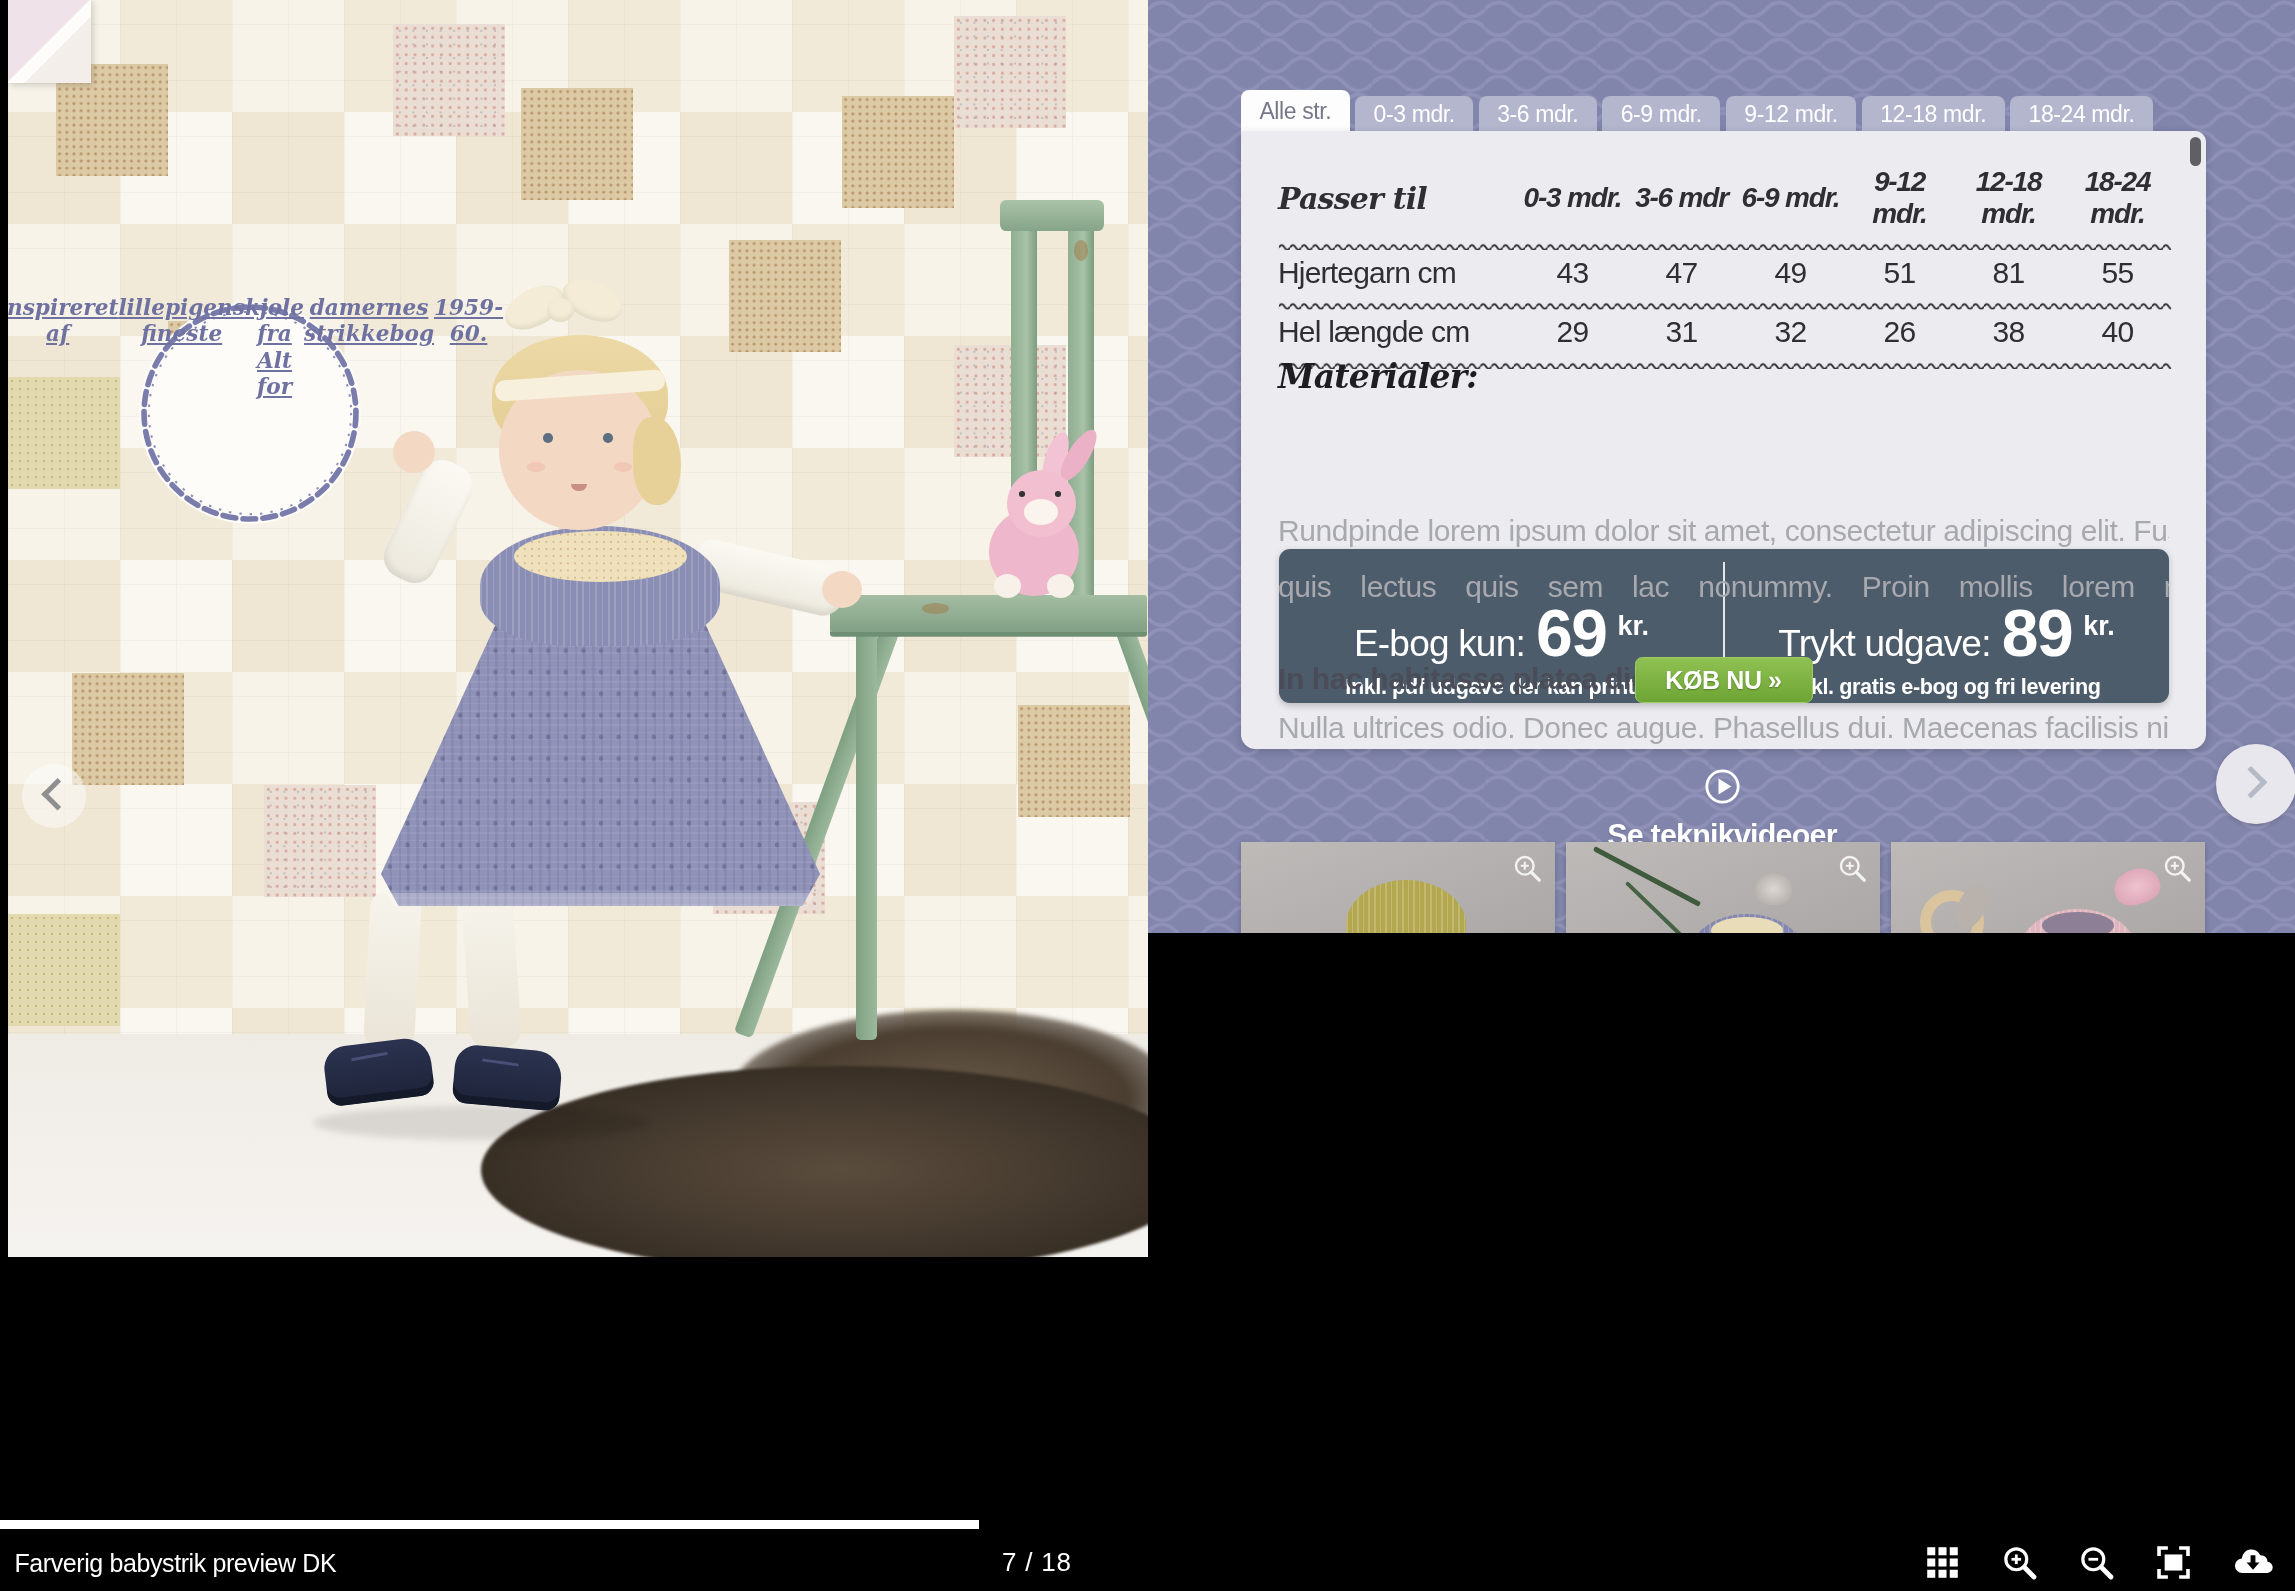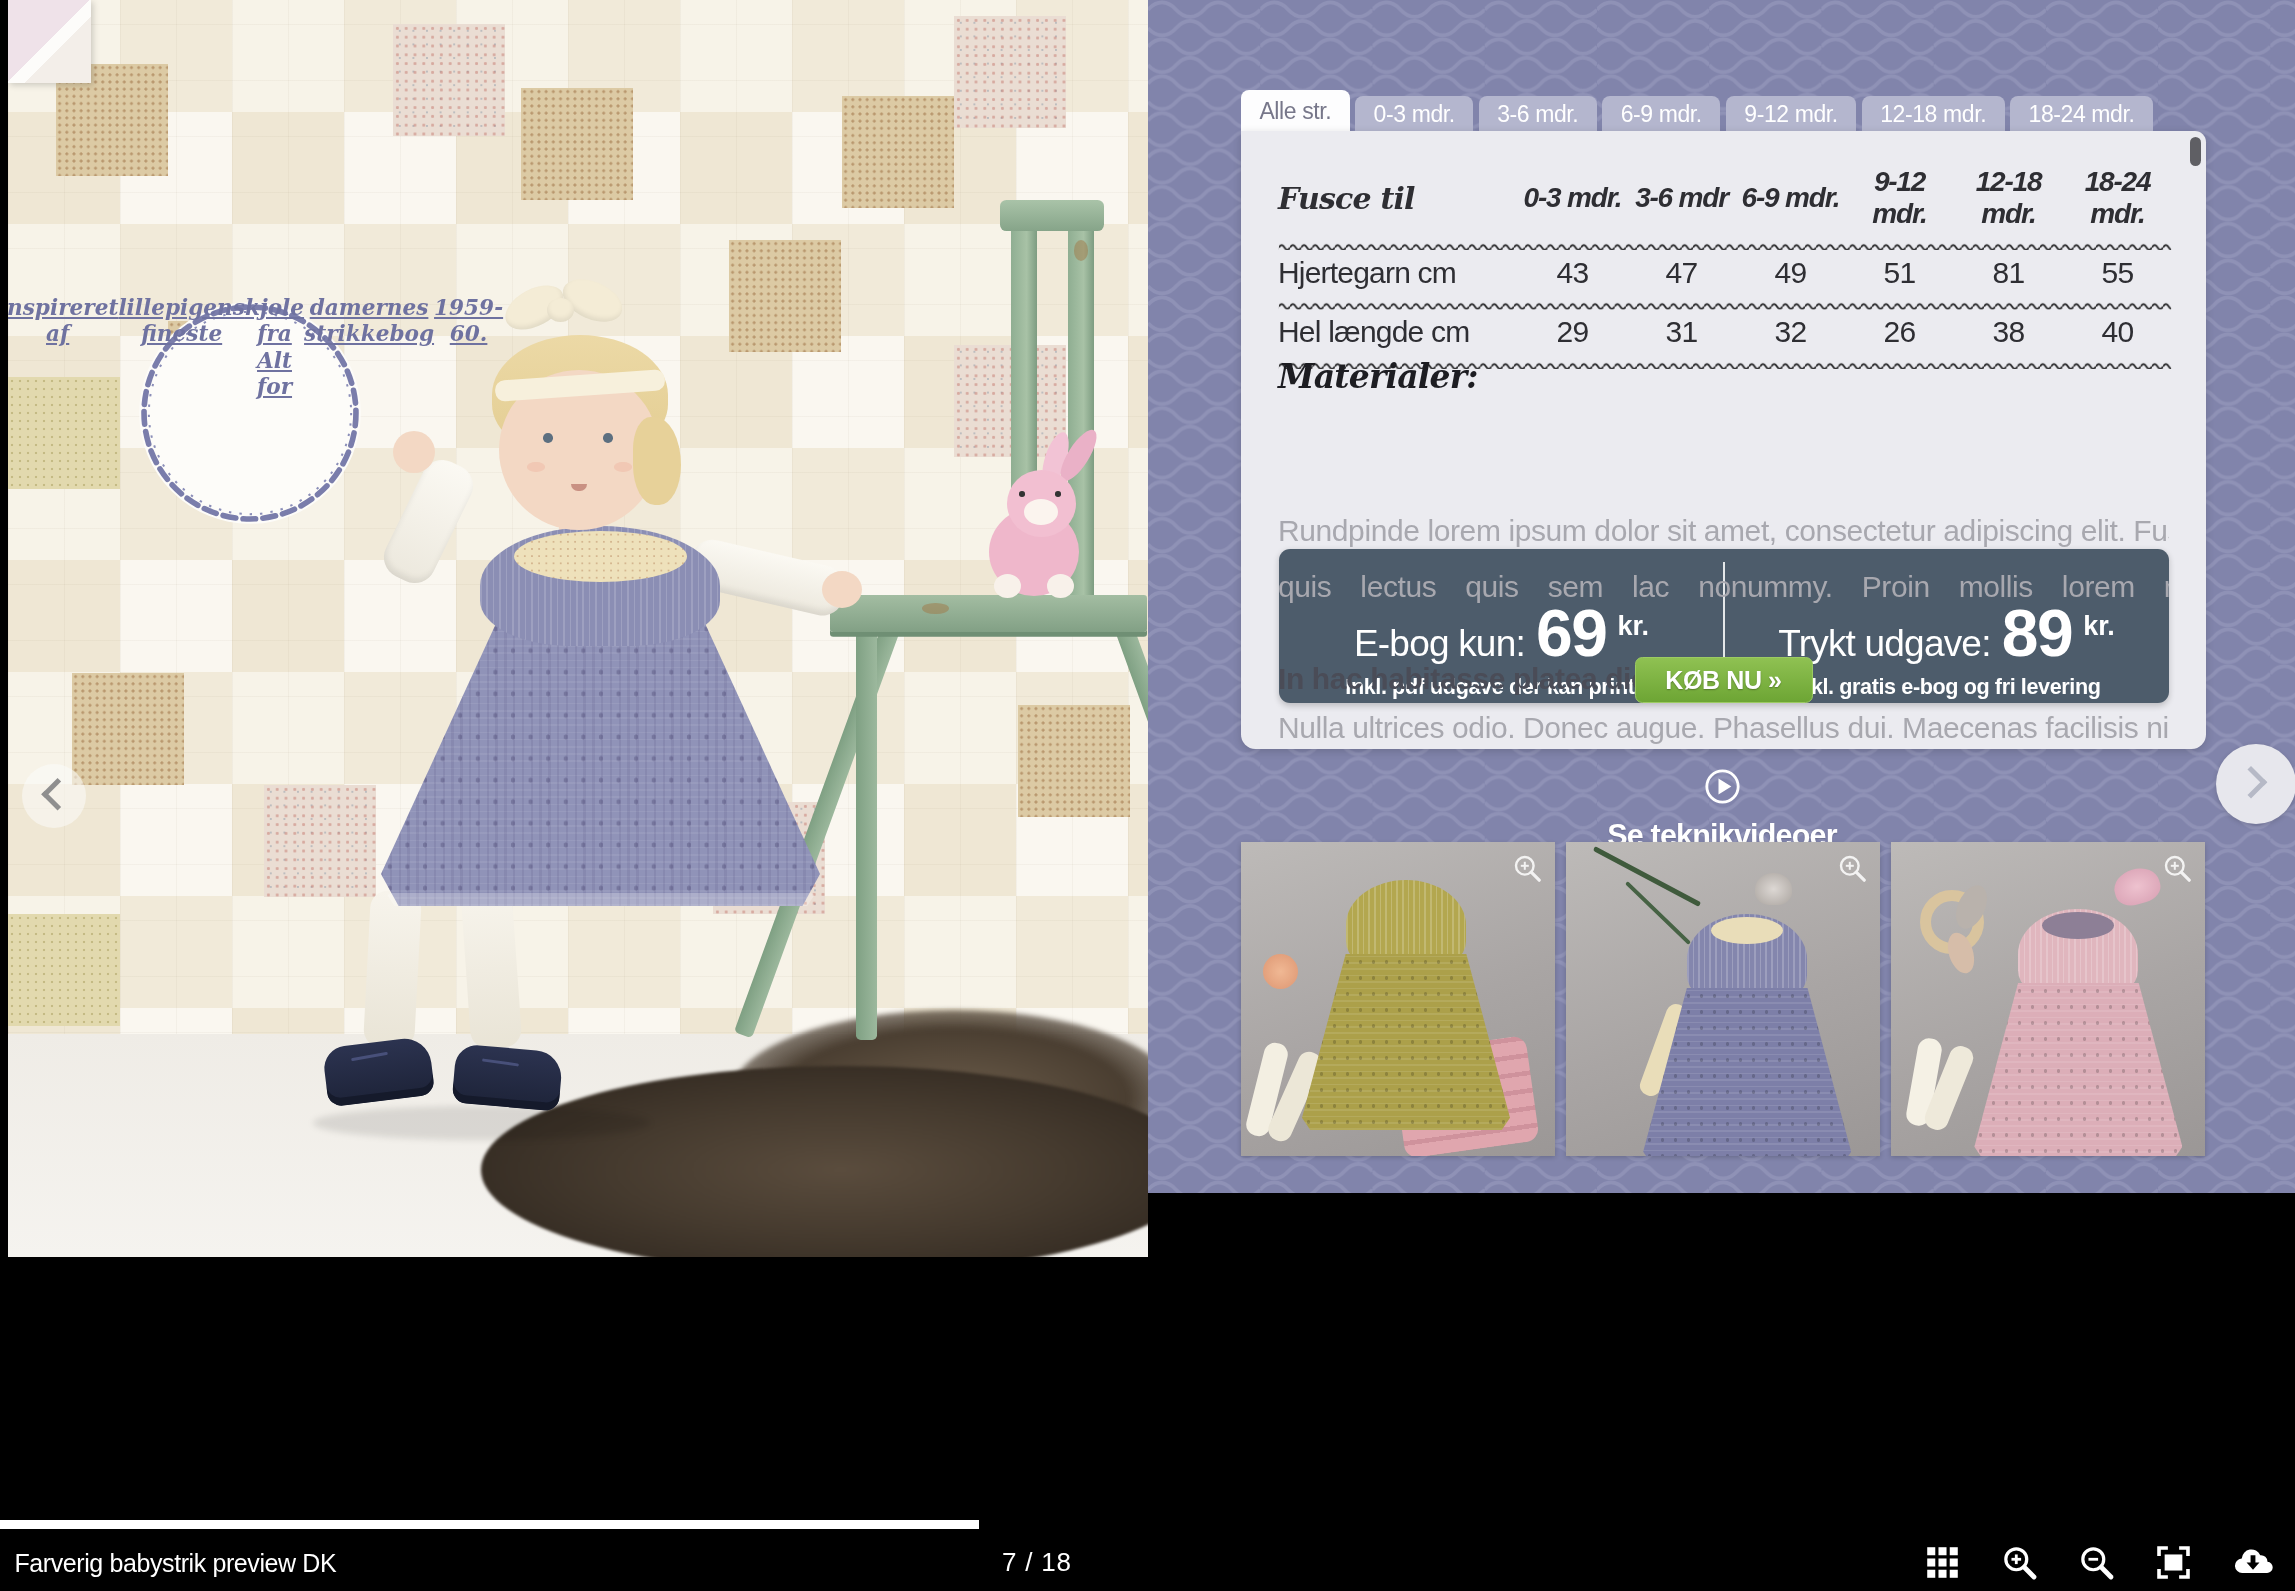--- a/index.html
+++ b/index.html
@@ -81,21 +81,21 @@
      font-size:21.6px;line-height:1.22;text-decoration:underline;}
 
   .nav-btn{position:absolute;border:none;cursor:pointer;border-radius:50%;}
   .nav-prev{left:13.6px;top:764px;width:64px;height:64px;background:rgba(252,252,250,.55);}
   .nav-next{left:1068px;top:744px;width:80px;height:80px;background:#e7e7ed;box-shadow:0 1.6px 4.8px rgba(0,0,0,.15);}
   .chev{display:inline-block;width:17.6px;height:17.6px;border-left:5.6px solid #8f8f8f;border-top:5.6px solid #8f8f8f;}
   .chev-l{transform:rotate(-45deg);margin-left:8px;}
   .chev-r{border-color:#b6b9c6;transform:rotate(135deg);margin-right:9.6px;}
 
   
-  .panel{position:absolute;left:1148px;top:0;width:1148px;height:1193px;background:#8184ab;overflow:hidden;}
+  .panel{position:absolute;left:1148px;top:0;width:1148px;height:933px;background:#8184ab;overflow:hidden;}
   .panel-waves{position:absolute;inset:0;}
 
   .tabs{position:absolute;left:93px;top:90px;width:975px;height:42px;display:flex;gap:5.6px;align-items:flex-end;}
   .tab{border:none;cursor:pointer;height:36px;padding:0 18.4px;border-radius:8px 8px 0 0;
        background:#b4b6ce;color:#fff;font-family:"Liberation Sans",sans-serif;
        font-size:23px;letter-spacing:-0.4px;white-space:nowrap;}
   .tab.active{height:42px;background:#fdfdfe;color:#77778a;}
 
   .card{position:absolute;left:93px;top:131px;width:965px;height:618px;background:#ebebf0;
         border-radius:0 11.2px 14.4px 14.4px;box-shadow:0 2.4px 8px rgba(0,0,0,.15);}
@@ -288,21 +288,21 @@
       <button class="tab">6-9 mdr.</button>
       <button class="tab">9-12 mdr.</button>
       <button class="tab">12-18 mdr.</button>
       <button class="tab">18-24 mdr.</button>
     </nav>
 
     <div class="card">
       <div class="scroll-thumb"></div>
 
       <div class="size-table">
-        <div class="hcell first">Fusce til</div>
+        <div class="hcell first">Passer til</div>
         <div class="hcell">0-3 mdr.</div>
         <div class="hcell">3-6 mdr</div>
         <div class="hcell">6-9 mdr.</div>
         <div class="hcell">9-12 mdr.</div>
         <div class="hcell">12-18 mdr.</div>
         <div class="hcell">18-24 mdr.</div>
 
         <div class="sep">
           <svg width="894" height="9.6" viewBox="0 0 1116 12">
               <defs>

